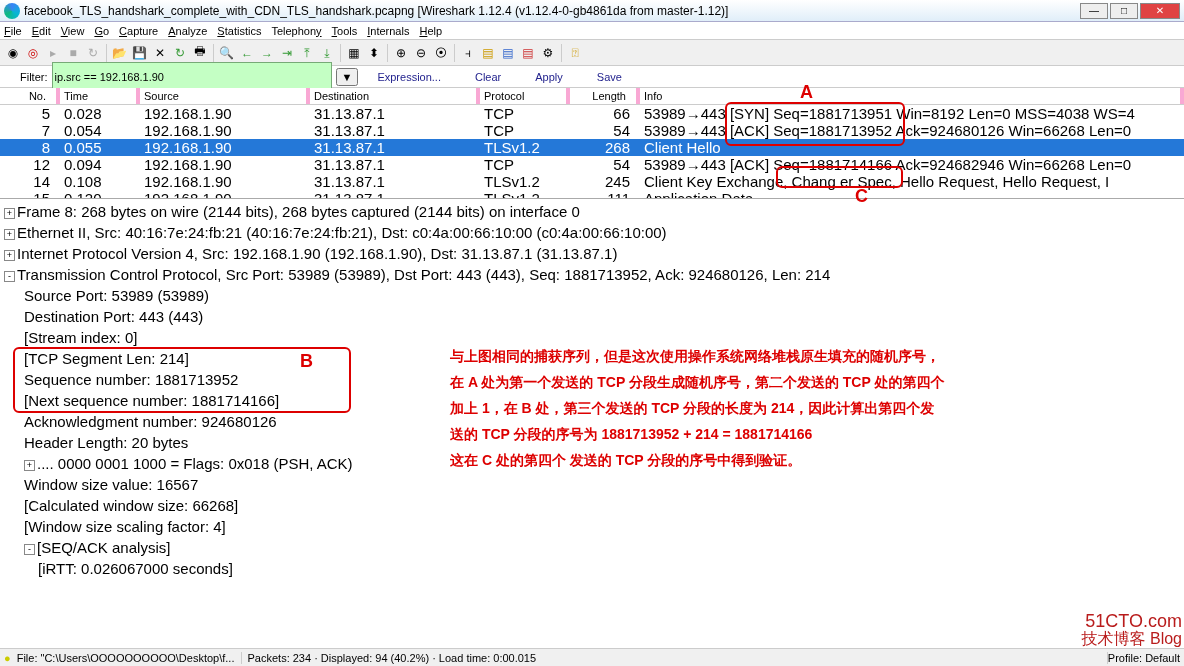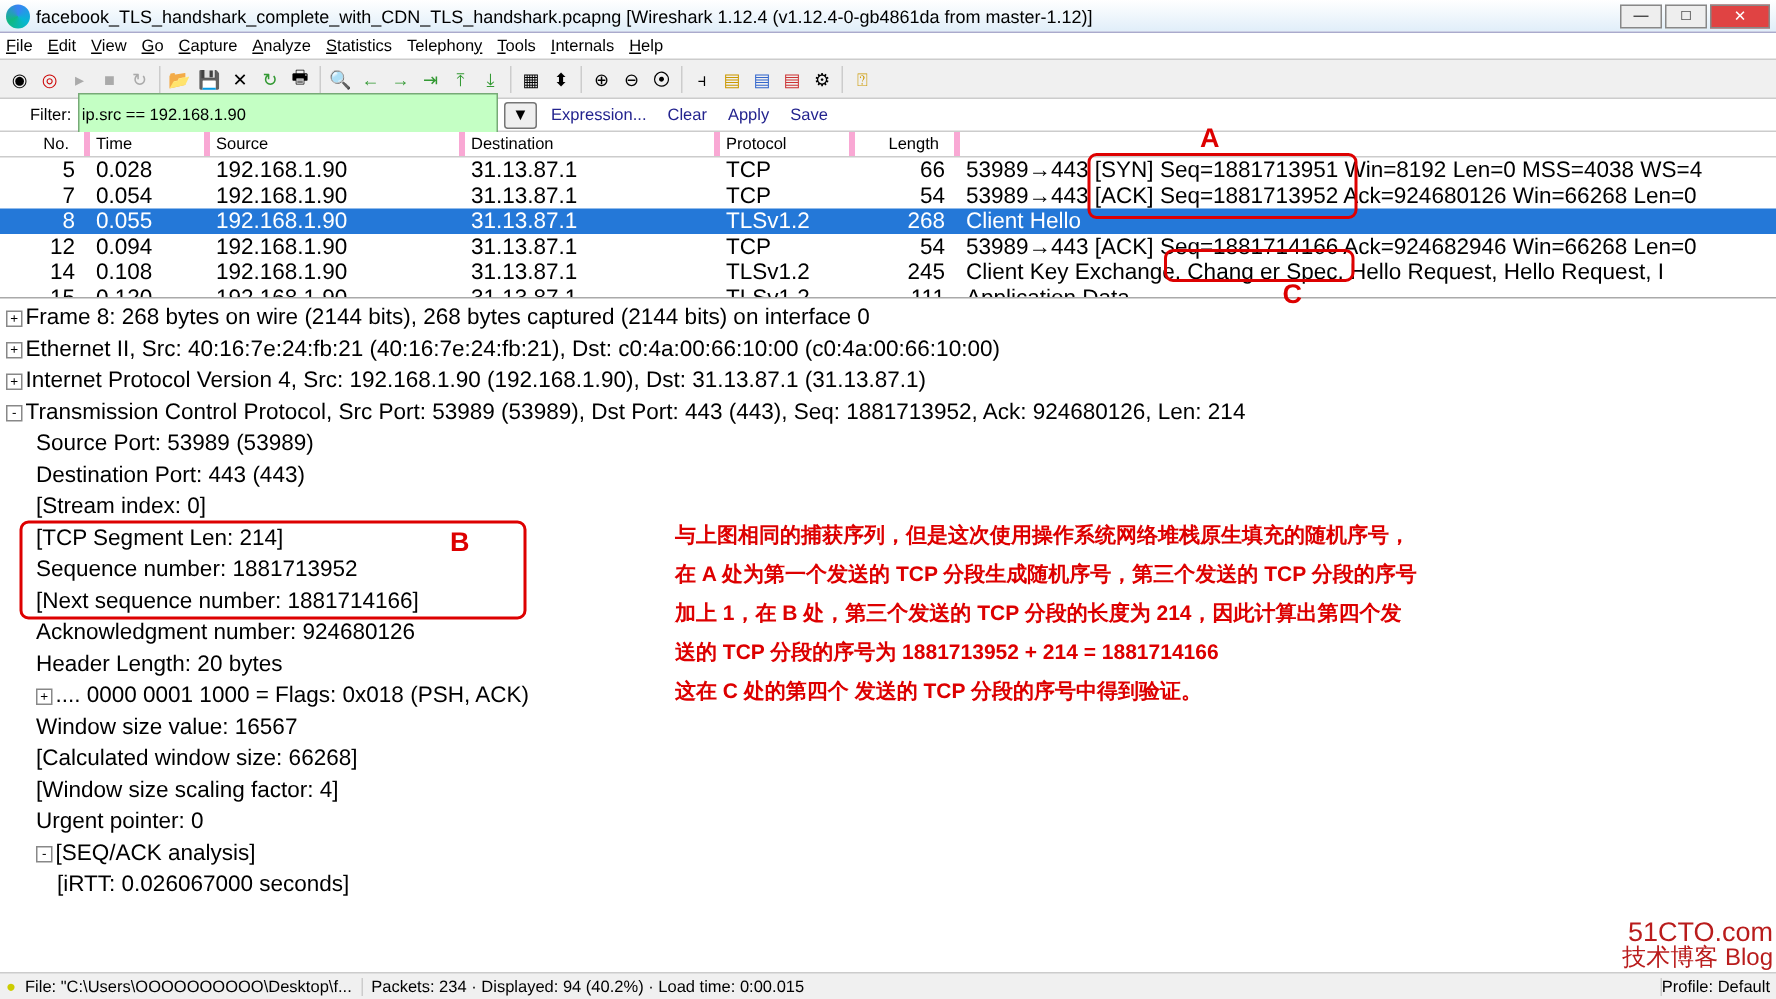--- a/index.html
+++ b/index.html
@@ -11,21 +11,21 @@
 .win-btn.close{background:#e04343;color:#fff;width:40px}
 .menu-bar{height:18px;display:flex;align-items:center;padding:0 4px;font-size:11px;border-bottom:1px solid #ccc}
 .menu-bar span{margin-right:10px}
 .menu-bar span u{text-decoration:underline}
 .toolbar{height:26px;background:#f0f0f0;border-bottom:1px solid #ccc;display:flex;align-items:center;padding:0 4px;gap:2px}
 .tb-ico{width:18px;height:18px;border:1px solid transparent;display:inline-flex;align-items:center;justify-content:center;font-size:12px}
 .tb-sep{width:1px;height:18px;background:#ccc;margin:0 2px}
 .filter-bar{height:22px;display:flex;align-items:center;padding:0 20px;font-size:11px;gap:4px;border-bottom:1px solid #ccc}
 .filter-bar input[type=text]{flex:0 0 280px;height:30px;font-size:11px;padding:0 2px;background:#c4ffc4;border:1px solid #7a7}
 .filter-bar button{font-size:11px;height:18px;padding:0 4px}
-.filter-bar .link{color:#23238e;margin:0 5px}
+.filter-bar .link{color:#23238e;margin:0 15px}
 .packet-list{border-bottom:1px solid #aaa;position:relative}
 .pl-header{display:flex;background:#fff;border-bottom:1px solid #ccc;font-size:11px}
 .pl-header div{padding:2px 4px;border-right:4px solid #f9a8d4}
 .col-no{width:60px;text-align:right;padding-right:10px!important}
 .col-time{width:80px}
 .col-src{width:170px}
 .col-dst{width:170px}
 .col-proto{width:90px}
 .col-len{width:70px;text-align:right;padding-right:10px!important}
 .col-info{flex:1;white-space:nowrap;overflow:hidden}
@@ -120,20 +120,21 @@
 </div>
 
 <div class="packet-list">
 <div class="pl-header">
 <div class="col-no">No.</div>
 <div class="col-time">Time</div>
 <div class="col-src">Source</div>
 <div class="col-dst">Destination</div>
 <div class="col-proto">Protocol</div>
 <div class="col-len">Length</div>
+<div class="col-info">Info</div>
 </div>
 <div id="rows">
       <div class="pl-row">
         <div class="col-no">5</div>
         <div class="col-time">0.028</div>
         <div class="col-src">192.168.1.90</div>
         <div class="col-dst">31.13.87.1</div>
         <div class="col-proto">TCP</div>
         <div class="col-len">66</div>
         <div class="col-info">53989→443 [SYN] Seq=1881713951 Win=8192 Len=0 MSS=4038 WS=4</div>
@@ -200,30 +201,29 @@
 <div class="tree-item indent1">[Stream index: 0]</div>
 <div class="tree-item indent1">[TCP Segment Len: 214]</div>
 <div class="tree-item indent1">Sequence number: 1881713952</div>
 <div class="tree-item indent1">[Next sequence number: 1881714166]</div>
 <div class="tree-item indent1">Acknowledgment number: 924680126</div>
 <div class="tree-item indent1">Header Length: 20 bytes</div>
 <div class="tree-item indent1"><span class="exp">+</span><span>.... 0000 0001 1000 = Flags: 0x018 (PSH, ACK)</span></div>
 <div class="tree-item indent1">Window size value: 16567</div>
 <div class="tree-item indent1">[Calculated window size: 66268]</div>
 <div class="tree-item indent1">[Window size scaling factor: 4]</div>
-<div class="tree-item indent1">Urgent pointer: 0</div>
 <div class="tree-item indent1"><span class="exp">-</span><span>[SEQ/ACK analysis]</span></div>
 <div class="tree-item indent2">[iRTT: 0.026067000 seconds]</div>
 
 <div class="anno" style="top:148px;left:13px;width:338px;height:66px"></div>
 <div class="anno-label" style="top:152px;left:300px">B</div>
 
 <div class="red-text" style="top:144px;left:450px">
 <div>与上图相同的捕获序列，但是这次使用操作系统网络堆栈原生填充的随机序号，</div>
-<div>在 A 处为第一个发送的 TCP 分段生成随机序号，第三个发送的 TCP 分段的序号</div>
+<div>在 A 处为第一个发送的 TCP 分段生成随机序号，第二个发送的 TCP 处的第四个</div>
 <div>加上 1，在 B 处，第三个发送的 TCP 分段的长度为 214，因此计算出第四个发</div>
 <div>送的 TCP 分段的序号为 1881713952 + 214 = 1881714166</div>
 <div>这在 C 处的第四个 发送的 TCP 分段的序号中得到验证。</div>
 </div>
 </div>
 
 <div class="status-bar">
 <span style="color:#cc0">●</span>
 <span class="sect">File: "C:\Users\OOOOOOOOOO\Desktop\f...</span>
 <span class="sect" style="flex:1">Packets: 234 · Displayed: 94 (40.2%) · Load time: 0:00.015</span>

